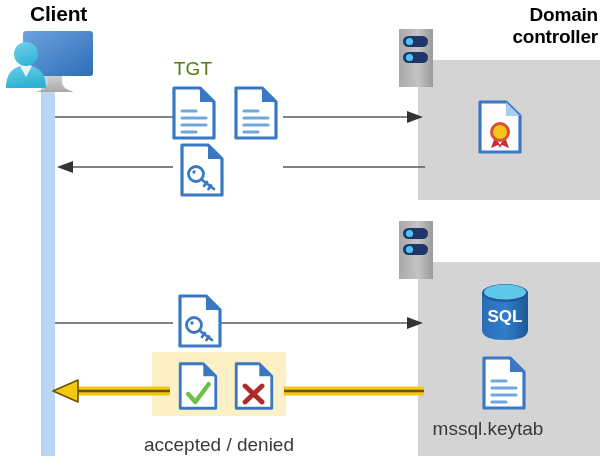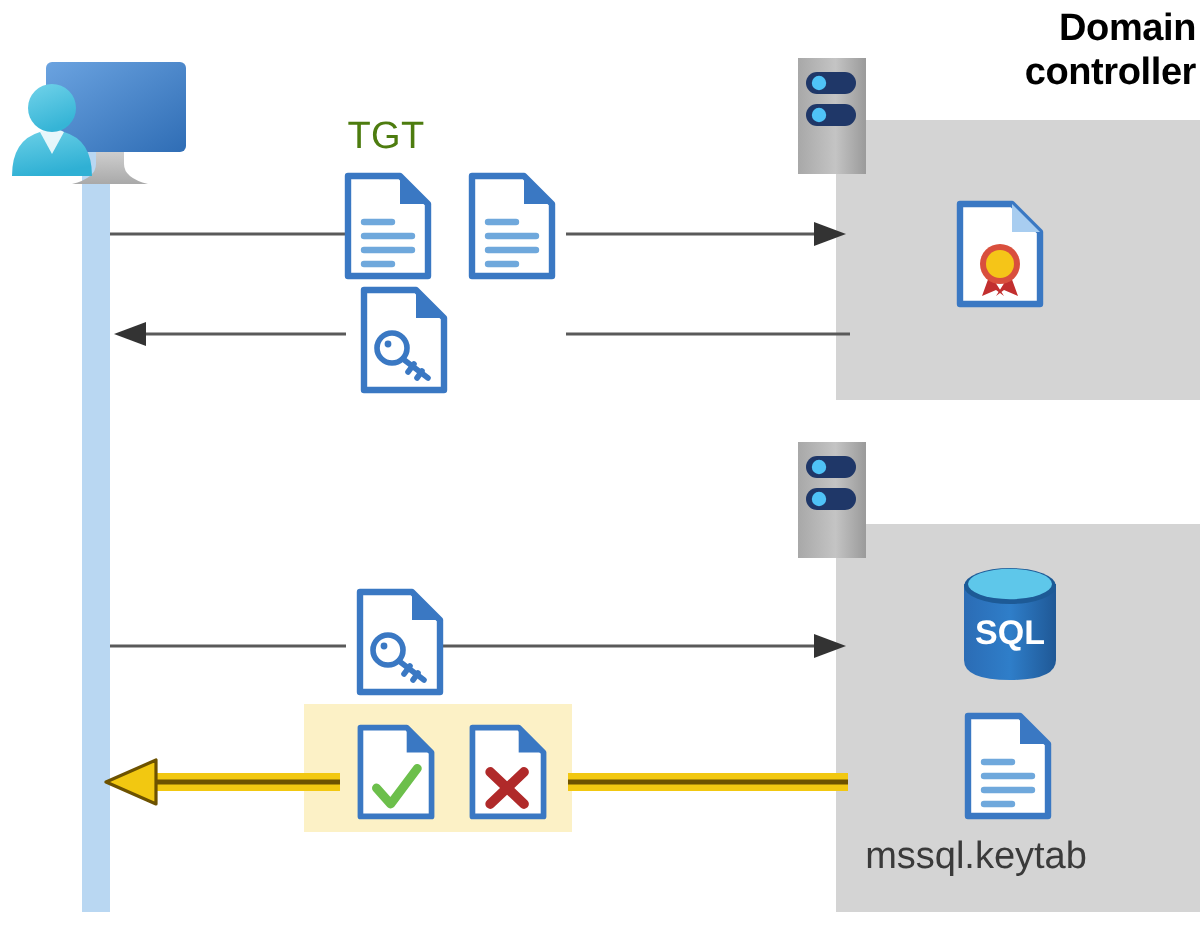--- a/index.html
+++ b/index.html
@@ -40,20 +40,21 @@
 
 <div id="canvas">
 
   <div class="abs gray-panel" style="left:418px;top:60px;width:182px;height:140px;"></div>
   <div class="abs gray-panel" style="left:418px;top:262px;width:182px;height:194px;"></div>
 
   <div class="abs lifeline" style="left:41px;top:72px;width:14px;height:384px;"></div>
 
   <div class="abs highlight" style="left:152px;top:352px;width:134px;height:64px;"></div>
 
+  <div class="abs title title-client" style="left:30px;top:2px;width:120px;">Client</div>
 
   <div class="abs title title-dc" style="left:440px;top:4px;width:158px;white-space:pre-line;">Domain
 controller</div>
 
 
   <div class="abs" style="left:2px;top:26px;">
     <svg width="110" height="72" viewBox="0 0 110 72">
       <defs>
         <linearGradient id="gMon" x1="0" y1="0" x2="1" y2="1">
           <stop offset="0" stop-color="#6ba3e0"></stop>
@@ -220,20 +221,21 @@
     <svg width="44" height="48" viewBox="0 0 44 54">
       <path d="M2 2 h26 l14 14 v36 h-40 z" fill="#ffffff" stroke="#3a78c3" stroke-width="3.2" stroke-linejoin="round"></path>
       <path d="M28 2 v14 h14 z" fill="#3a78c3"></path>
       <g stroke="#b02a2a" stroke-width="5.5" stroke-linecap="round">
         <line x1="12" y1="27" x2="31" y2="45"></line>
         <line x1="31" y1="27" x2="12" y2="45"></line>
       </g>
     </svg>
   </div>
 
+  <div class="abs caption" style="left:129px;top:434px;width:180px;">accepted / denied</div>
 
   <div class="abs" style="left:478px;top:100px;">
     <svg width="44" height="54" viewBox="0 0 44 54">
       <path d="M2 2 h26 l14 14 v36 h-40 z" fill="#ffffff" stroke="#3a78c3" stroke-width="3.2" stroke-linejoin="round"></path>
       <path d="M28 2 v14 h14 z" fill="#a8cdf0"></path>
       <path d="M17 37 l-4 11 l7 -3 l4 3 z" fill="#c22f2f"></path>
       <path d="M27 37 l4 11 l-7 -3 l-4 3 z" fill="#c22f2f"></path>
       <circle cx="22" cy="32" r="10" fill="#d94f3d"></circle>
       <circle cx="22" cy="32" r="7" fill="#f5c518"></circle>
     </svg>

